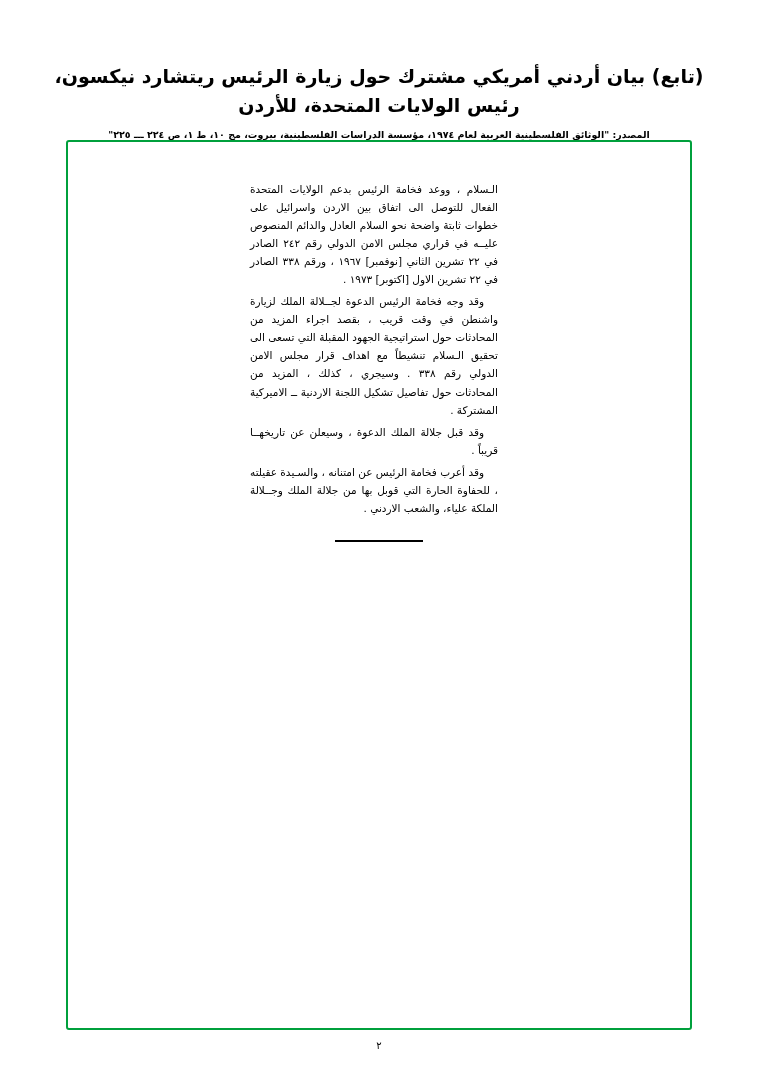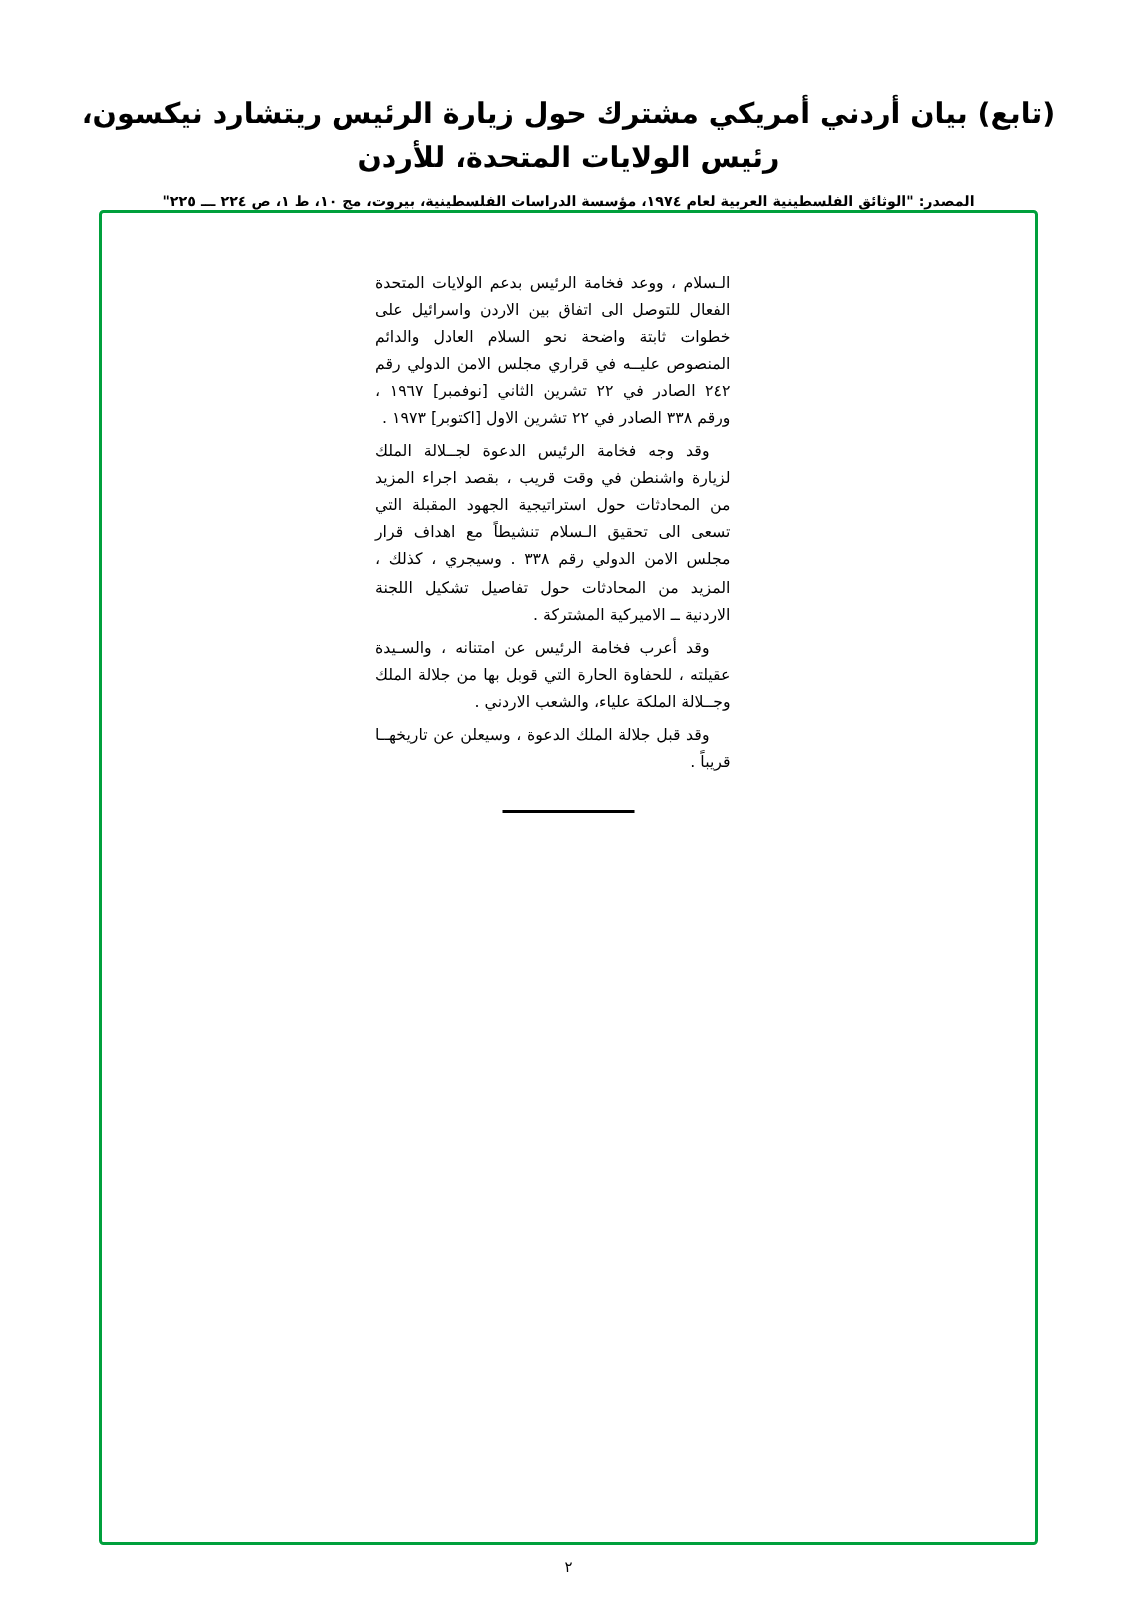--- a/index.html
+++ b/index.html
@@ -63,21 +63,21 @@
     right: 192px;
     width: 248px;
     direction: rtl;
     text-align: justify;
     font-family: "DejaVu Sans", sans-serif;
     font-size: 10.5px;
     line-height: 1.72;
     color: #000;
   }
   .para {
-    margin: 0 11px 4px 0;
+    margin: 0 0 4px 0;
     text-align: justify;
     text-justify: inter-word;
   }
   .para.indent {
     text-indent: 14px;
   }
   .rule {
     position: absolute;
     top: 398px;
     left: 0;
@@ -109,22 +109,22 @@
 
   <div class="doc-header">
     <div class="doc-title">(تابع) بيان أردني أمريكي مشترك حول زيارة الرئيس ريتشارد نيكسون، رئيس الولايات المتحدة، للأردن</div>
     <div class="doc-source">المصدر: "الوثائق الفلسطينية العربية لعام ١٩٧٤، مؤسسة الدراسات الفلسطينية، بيروت، مج ١٠، ط ١، ص ٢٢٤ ـــ ٢٢٥"</div>
   </div>
 
   <div class="green-frame">
     <div class="body-block">
       <p class="para">الـسلام ، ووعد فخامة الرئيس بدعم الولايات المتحدة الفعال للتوصل الى اتفاق بين الاردن واسرائيل على خطوات ثابتة واضحة نحو السلام العادل والدائم المنصوص عليــه في قراري مجلس الامن الدولي رقم ٢٤٢ الصادر في ٢٢ تشرين الثاني [نوفمبر] ١٩٦٧ ، ورقم ٣٣٨ الصادر في ٢٢ تشرين الاول [اكتوبر] ١٩٧٣ .</p>
       <p class="para indent">وقد وجه فخامة الرئيس الدعوة لجــلالة الملك لزيارة واشنطن في وقت قريب ، بقصد اجراء المزيد من المحادثات حول استراتيجية الجهود المقبلة التي تسعى الى تحقيق الـسلام تنشيطاً مع اهداف قرار مجلس الامن الدولي رقم ٣٣٨ . وسيجري ، كذلك ، المزيد من المحادثات حول تفاصيل تشكيل اللجنة الاردنية ــ الاميركية المشتركة .</p>
+      <p class="para indent">وقد قبل جلالة الملك الدعوة ، وسيعلن عن تاريخهــا قريباً .</p>
       <p class="para indent">وقد أعرب فخامة الرئيس عن امتنانه ، والسـيدة عقيلته ، للحفاوة الحارة التي قوبل بها من جلالة الملك وجــلالة الملكة علياء، والشعب الاردني .</p>
-      <p class="para indent">وقد قبل جلالة الملك الدعوة ، وسيعلن عن تاريخهــا قريباً .</p>
     </div>
     <div class="rule">
         <span></span>
       </div>
   </div>
 
   <div class="page-number">٢</div>
 
 </div>
 

